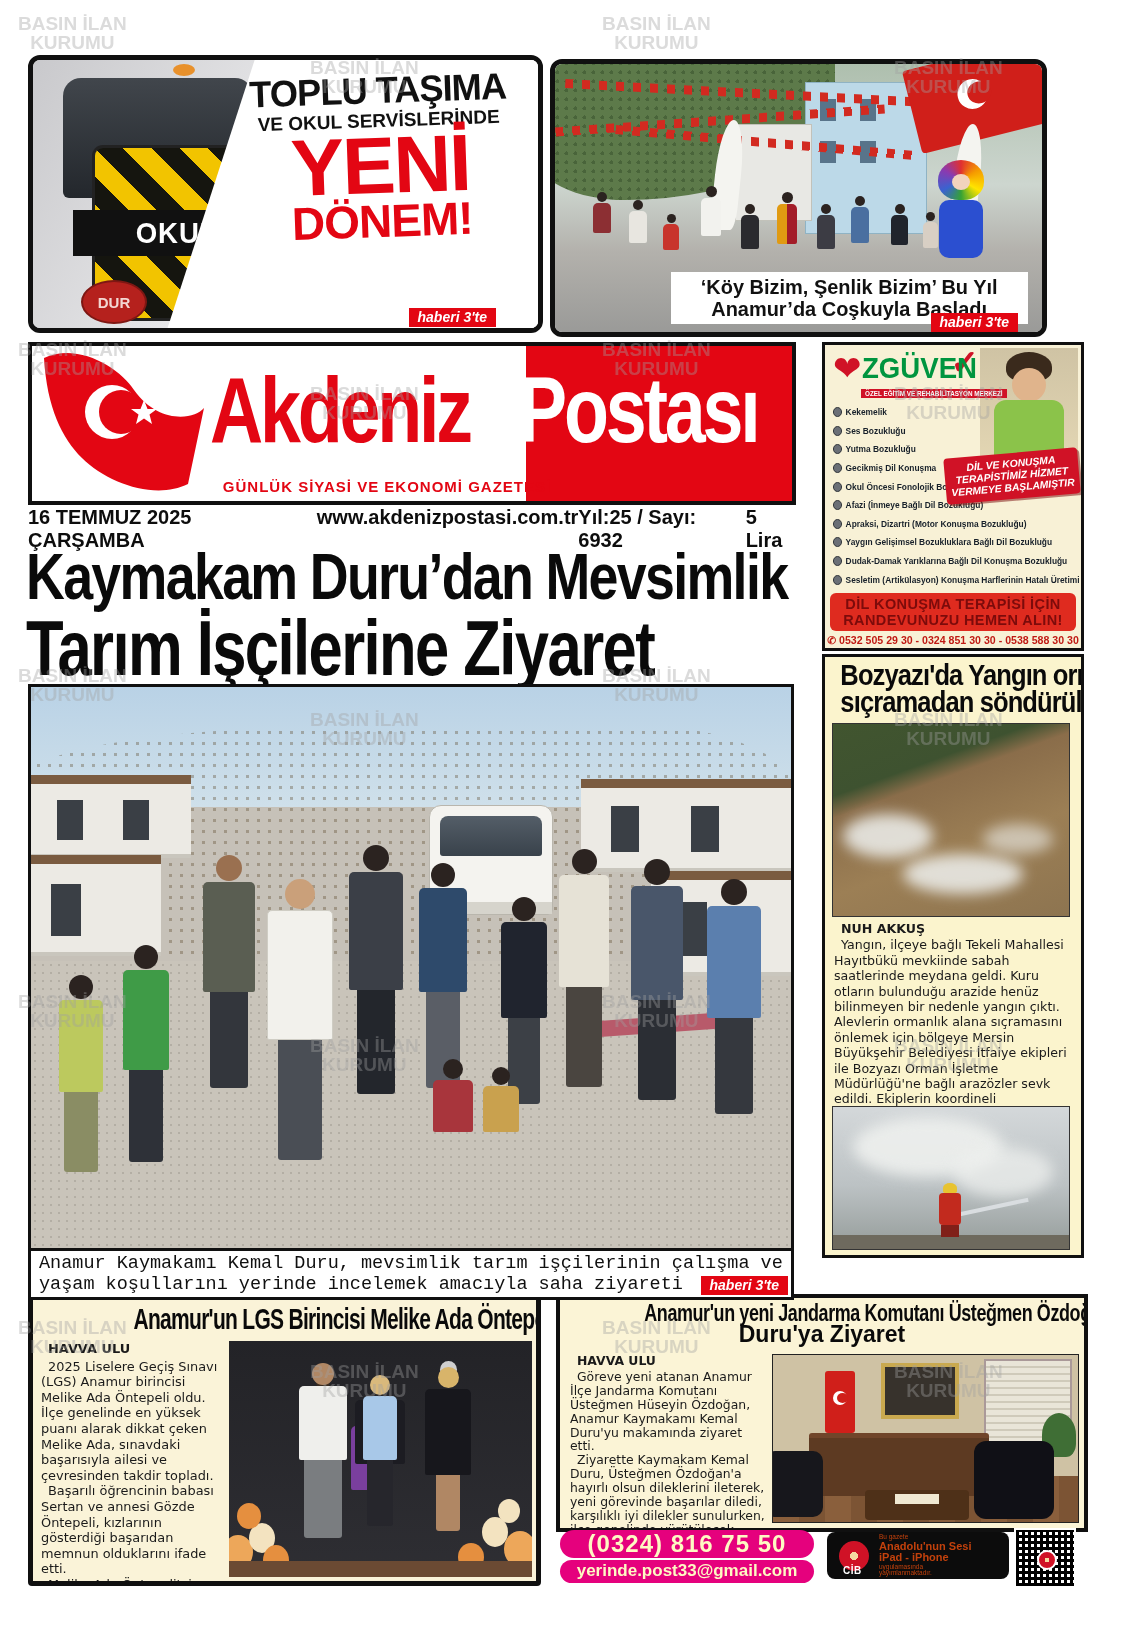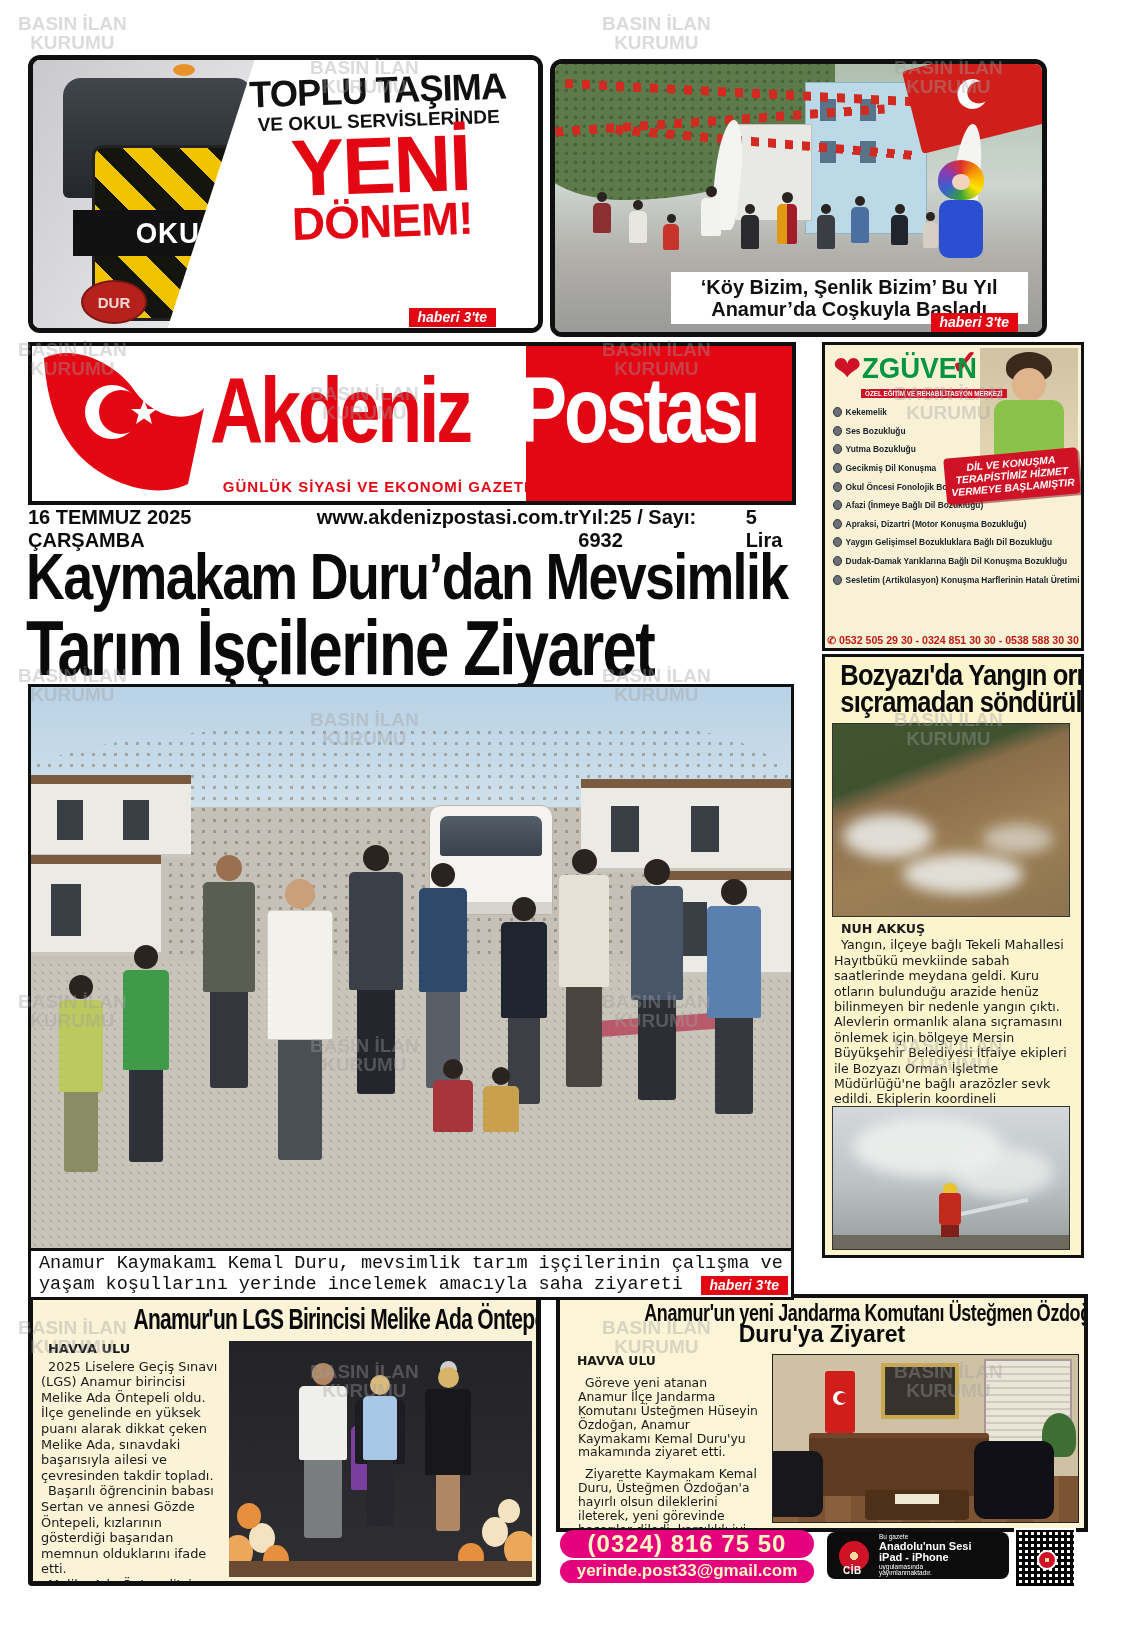--- a/index.html
+++ b/index.html
@@ -155,21 +155,21 @@
   #lgs-photo{position:absolute;left:196px;top:42px;right:4px;bottom:4px;background:linear-gradient(#232327,#2e2e33);overflow:hidden;}
   #lgs-photo .floor{position:absolute;left:0;right:0;bottom:0;height:16px;background:#6b4a33;}
   .balloon{position:absolute;border-radius:50%;}
   #jan-box{left:556px;top:1294px;width:524px;height:230px;border:4px solid #101010;position:absolute;
       background:#fbf4d6;overflow:hidden;z-index:2;}
   #jan-title{text-align:center;margin-top:4px;line-height:.98;}
   #jan-title .t1{font-size:23px;font-weight:bold;color:#0a0a0a;display:inline-block;transform:scaleX(.78);white-space:nowrap;letter-spacing:-.5px;}
   #jan-title .t2{font-size:23px;font-weight:bold;color:#0a0a0a;display:block;margin-top:-2px;}
   #jan-body{left:10px;top:56px;width:196px;font-size:12.4px;line-height:13.9px;}
   #jan-body .byline{font-weight:bold;margin:0 0 2px;}
-  #jan-body p{margin:8px;text-indent:7px;}
+  #jan-body p{margin:0;text-indent:7px;}
   #jan-photo{position:absolute;left:212px;top:56px;right:5px;bottom:5px;background:#cfc2a4;overflow:hidden;border:1px solid #222;}
   #jp-floor{position:absolute;left:0;right:0;bottom:0;height:46px;background:repeating-linear-gradient(90deg,#8a5f3c 0 26px,#7c5434 26px 52px);}
   #jp-portrait{position:absolute;left:108px;top:8px;width:70px;height:48px;background:#37322c;border:4px solid #c9a94f;}
   #jp-window{position:absolute;right:6px;top:4px;width:84px;height:92px;background:repeating-linear-gradient(#e9e5d8 0 5px,#cfcaba 5px 7px);border:2px solid #a99;}
   #jp-flag{position:absolute;left:52px;top:16px;width:30px;height:62px;background:#d01f1a;border-radius:3px;}
   #jp-flag i{position:absolute;left:8px;top:20px;width:14px;height:14px;border-radius:50%;background:#fff;}
   #jp-flag b{position:absolute;left:12px;top:22px;width:11px;height:10px;border-radius:50%;background:#d01f1a;}
   #jp-desk{position:absolute;left:36px;top:78px;width:180px;height:58px;background:#5d3a22;border-top:5px solid #70452a;border-radius:3px;}
   #jp-man{position:absolute;left:118px;top:52px;width:34px;height:30px;}
   #jp-man .hd{width:13px;height:13px;border-radius:50%;background:#caa07a;margin:0 auto;}
@@ -184,21 +184,21 @@
   #jp-table i{position:absolute;left:30px;top:4px;width:44px;height:10px;background:#efe8d2;}
   
   .pill{position:absolute;background:#e5017d;color:#fef9c3;font-weight:bold;text-align:center;border-radius:16px;z-index:2;}
   #pill-phone{left:560px;top:1530px;width:254px;height:28px;font-size:24px;line-height:27px;letter-spacing:1px;}
   #pill-mail{left:560px;top:1560px;width:254px;height:23px;font-size:17px;line-height:22px;}
   #cib-box{position:absolute;left:827px;top:1532px;width:182px;height:47px;background:#0c0c0c;border-radius:8px;
       display:flex;align-items:center;z-index:2;}
   #cib-emblem{width:30px;height:30px;border-radius:50%;background:radial-gradient(#f5d9a0 0 18%,#d01226 20% 70%,#a50f1e 72%);
       margin:0 10px 0 12px;flex:none;}
   #cib-label{position:absolute;left:16px;bottom:3px;color:#fff;font-weight:bold;font-size:10px;letter-spacing:.5px;}
-  #cib-text{color:#ffffff;line-height:1.05;}
+  #cib-text{color:#c2410c;line-height:1.05;}
   #cib-text .s{font-size:6.5px;display:block;}
   #cib-text .m{font-size:11px;font-weight:bold;display:block;}
   #qr{position:absolute;left:1014px;top:1528px;width:58px;height:56px;background:#fff;padding:2px;z-index:2;}
   #qr .grid{width:100%;height:100%;
       background:repeating-linear-gradient(0deg,#000 0 3px,transparent 3px 6px),
                  repeating-linear-gradient(90deg,#000 0 3px,#fff 3px 6px);position:relative;}
   #qr .dot{position:absolute;left:50%;top:50%;width:16px;height:16px;margin:-8px 0 0 -8px;border-radius:50%;
       background:radial-gradient(#f5d9a0 0 20%,#d01226 22%);border:2px solid #fff;}
 </style>
 </head>
@@ -370,20 +370,24 @@
       </div>
     <div class="ad-item">
         <span class="bullet"></span>
         <span>Sesletim (Artikülasyon) Konuşma Harflerinin Hatalı Üretimi</span>
       </div>
   </div>
   <div id="ad-badge">
     <span>DİL VE KONUŞMA</span><br>
     <span>TERAPİSTİMİZ HİZMET</span><br>
     <span>VERMEYE BAŞLAMIŞTIR</span>
+  </div>
+  <div id="ad-cta">
+    <span>DİL KONUŞMA TERAPİSİ İÇİN</span><br>
+    <span>RANDEVUNUZU HEMEN ALIN!</span>
   </div>
   <div id="ad-phones">✆ 0532 505 29 30 - 0324 851 30 30 - 0538 588 30 30</div>
 </div>
 
 <div id="hl1" class="cond">Kaymakam Duru’dan Mevsimlik</div>
 <div id="hl2" class="cond">Tarım İşçilerine Ziyaret</div>
 
 <div id="main-photo">
   <div id="mp-sky"></div>
   <div id="mp-mount"></div>

